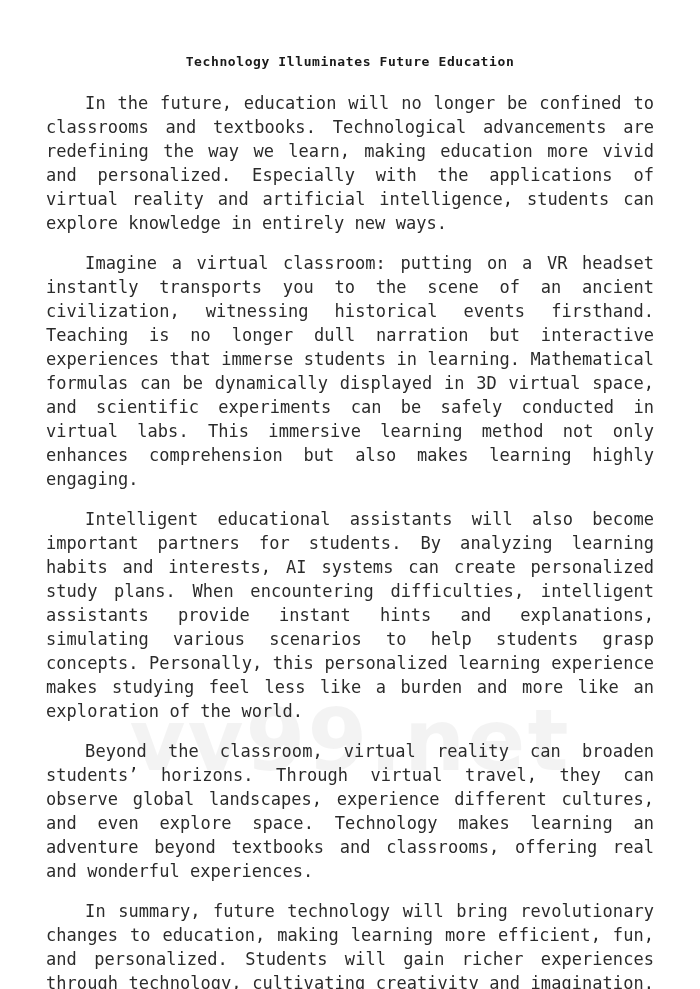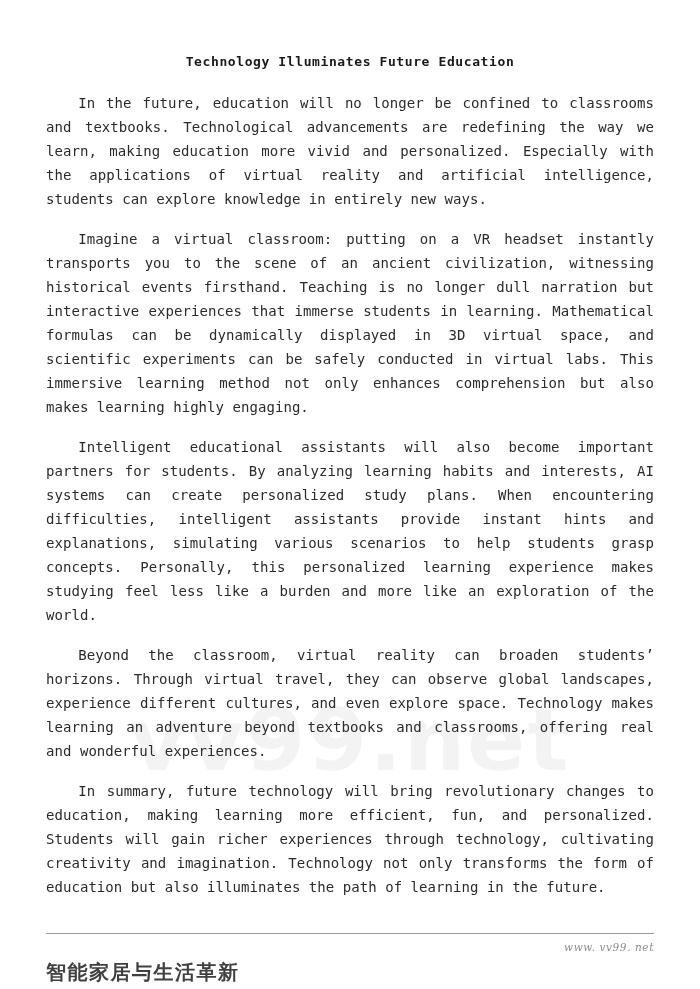--- a/index.html
+++ b/index.html
@@ -73,21 +73,21 @@
 
   .en-body {
     margin-top: 22px;
   }
   .en-para {
     margin: 0 0 16px 0;
     text-align: justify;
     text-justify: inter-word;
     text-indent: 2.3em;
     font-family: "DejaVu Sans Mono", monospace;
-    font-size: 14px;
+    font-size: 17px;
     line-height: 24px;
     color: #2b2b2b;
     letter-spacing: 0.05px;
   }
   .en-para:last-child { margin-bottom: 4px; }
 
   .section-gap { height: 56px; }
 
   .cn-title {
     margin: 0;
@@ -161,18 +161,14 @@
 
     <h2 class="cn-title">智能家居与生活革新</h2>
 
     <div class="cn-body">
       <p class="cn-para">随着科技不断进步，智能家居正在从幻想走向现实。未来的家庭不再只是居住的地方，更是一个智慧化的生活空间。通过各种智能设备的联动，人们的生活将变得更加便捷、高效和舒适。</p>
       <p class="cn-para">想象一下，当你下班回到家，门锁会自动识别你的身份，门缓缓打开，室内灯光和空调根据你的喜好自动调整。厨房的智能设备已经根据你的饮食习惯准备好晚餐，冰箱提醒你需要补充的</p>
     </div>
 
   </div>
 
-  <div class="footer">
-    <div class="footer-rule"></div>
-    <div class="footer-text">www. vv99. net</div>
-  </div>
 
 </div>
 
 </body></html>

